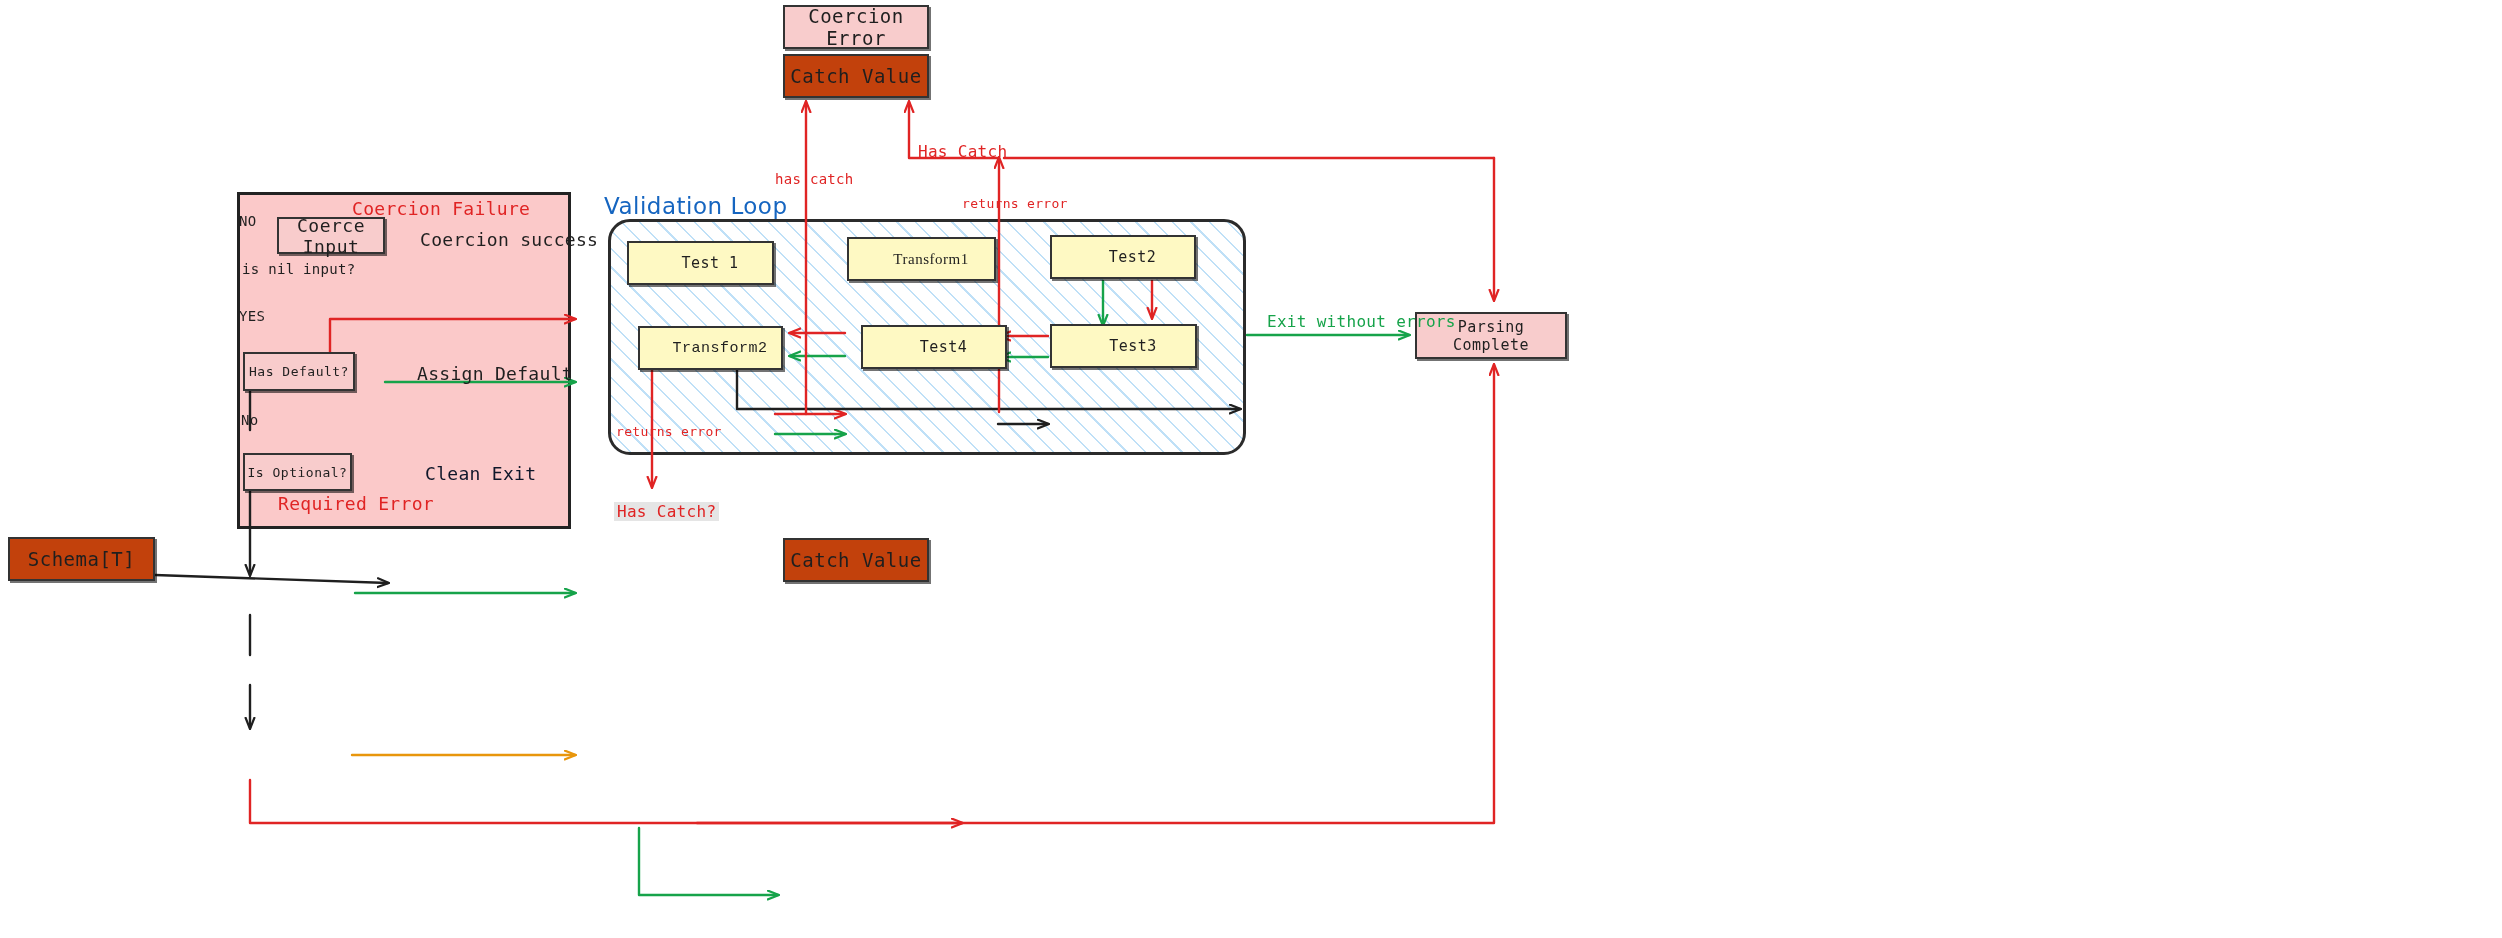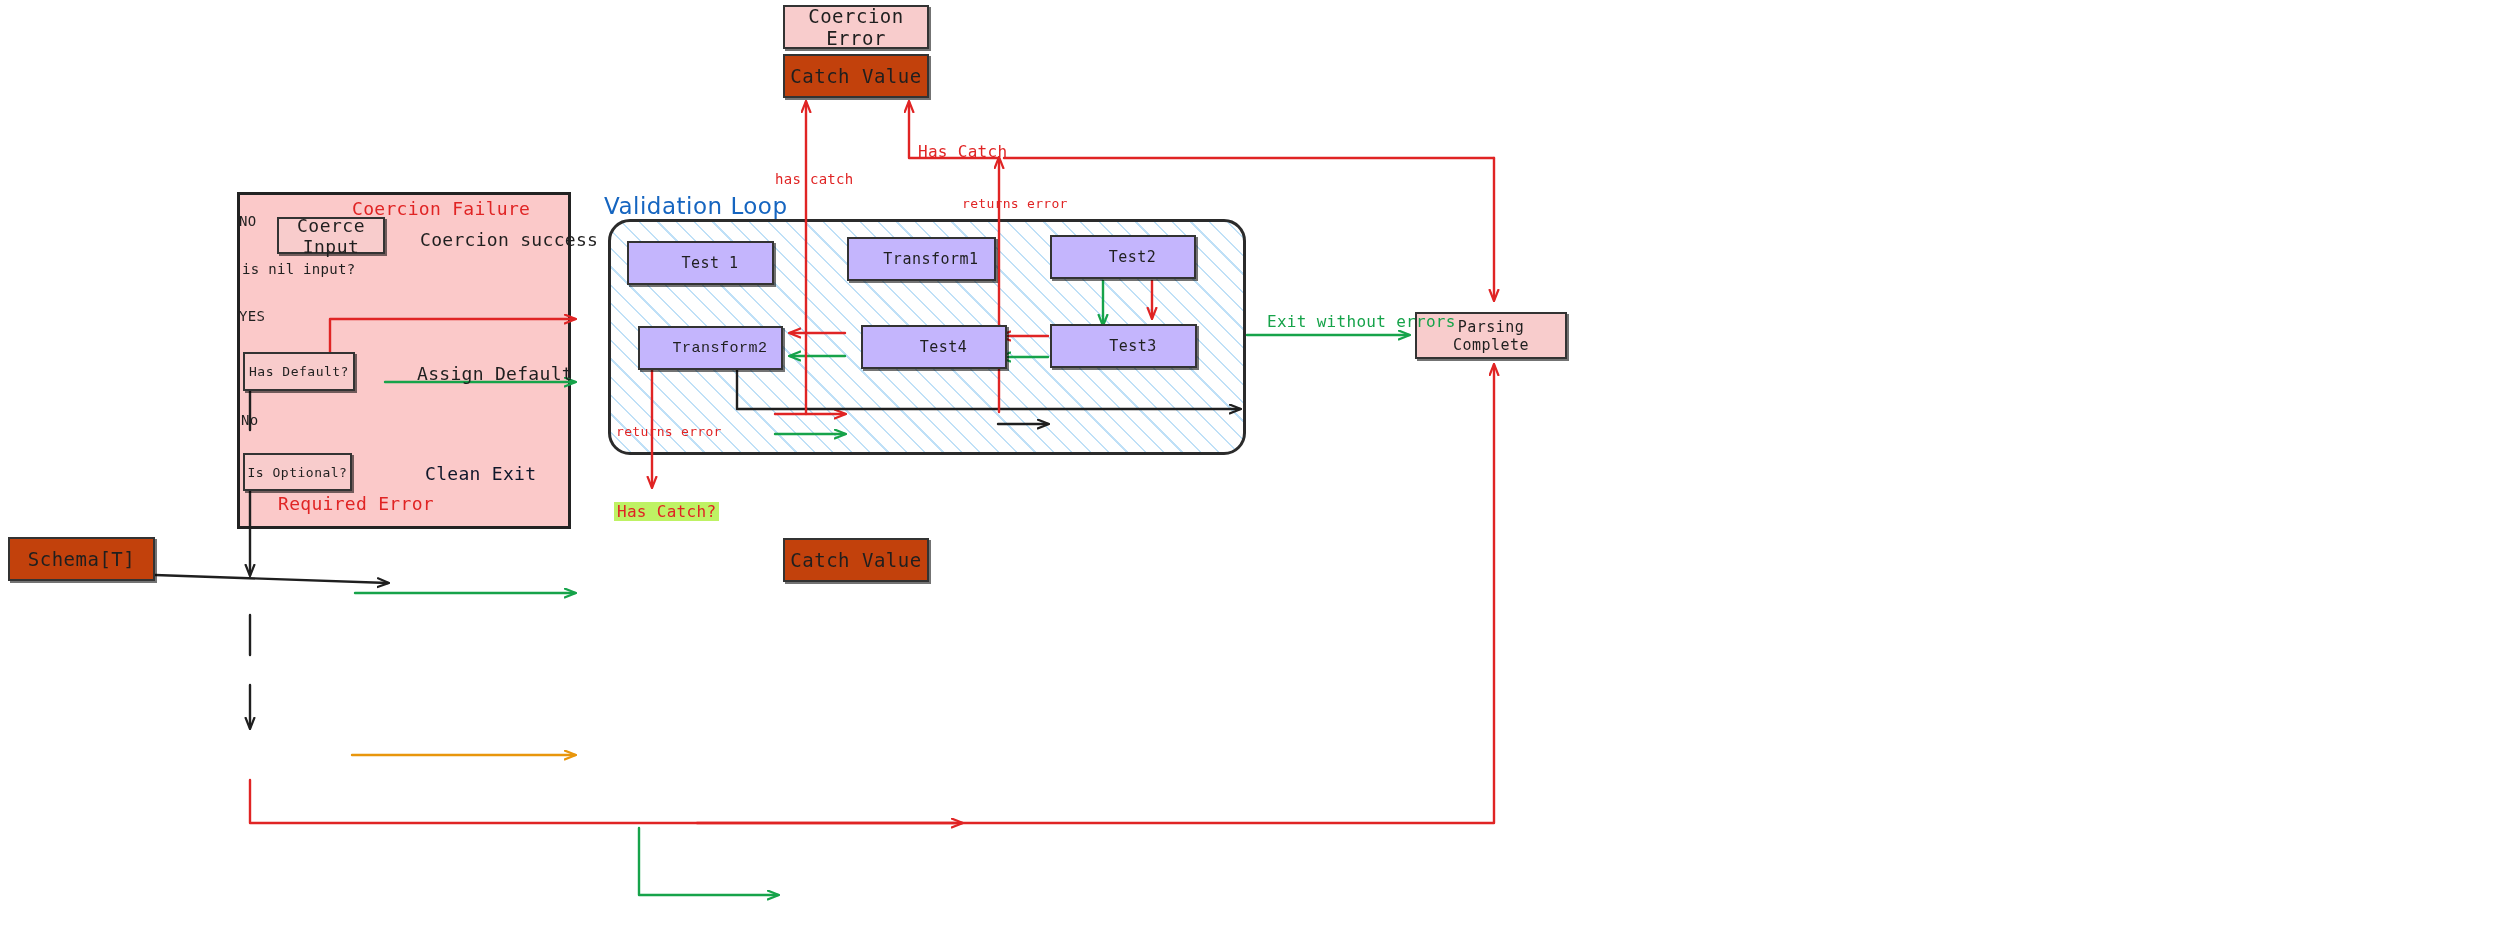--- a/index.html
+++ b/index.html
@@ -7,21 +7,21 @@
        font-family:"DejaVu Sans Mono","Liberation Mono",monospace;}
   #stage{position:absolute;left:0;top:0;width:2502px;height:938px;}
   svg.layer{position:absolute;left:0;top:0;width:2502px;height:938px;overflow:visible;}
 
   .node{position:absolute;box-sizing:border-box;border:2.5px solid #333333;
         display:flex;align-items:center;justify-content:center;text-align:center;
         font-size:19px;color:#1f1f1f;letter-spacing:.5px;
         box-shadow:2px 2px 0 rgba(0,0,0,.55);}
   .node.pink{background:#f8cccc;}
   .node.green{background:#c2410c;}
-  .node.blue{background:#c4b5fd;padding-left:19px;}
+  .node.blue{background:#fef9c3;padding-left:19px;}
 
   .group-pink{position:absolute;background:#fbc9c9;border:3px solid #222222;
               box-sizing:border-box;}
   .group-hatch{position:absolute;box-sizing:border-box;border:3.5px solid #2b2b2b;
                border-radius:22px;
                background-color:#ffffff;
                background-image:repeating-linear-gradient(45deg,
                   #bfe0f7 0px,#bfe0f7 1.6px,
                   rgba(255,255,255,0) 1.6px, rgba(255,255,255,0) 13px);}
   .group-title{position:absolute;color:#1565c0;font-size:23px;letter-spacing:.5px;
@@ -133,21 +133,21 @@
   <div class="node green" style="left:783px;top:54px;width:146px;height:44px;">Catch Value</div>
 
   <div class="node pink" style="left:277px;top:217px;width:108px;height:37px;font-size:18px;">Coerce Input</div>
 
   <div class="node pink" style="left:243px;top:352px;width:112px;height:39px;font-size:13px;">Has Default?</div>
 
   <div class="node pink" style="left:243px;top:453px;width:109px;height:38px;font-size:13px;">Is Optional?</div>
 
   <div class="node blue" style="left:627px;top:241px;width:147px;height:44px;font-size:15px;">Test 1</div>
 
-  <div class="node blue" style="left:847px;top:237px;width:149px;height:44px;font-size:15px;">Transform1</div>
+  <div class="node blue" style="left:847px;top:237px;width:149px;height:44px;font-size:15px;font-family:Liberation Serif, serif;">Transform1</div>
 
   <div class="node blue" style="left:1050px;top:235px;width:146px;height:44px;font-size:15px;">Test2</div>
 
   <div class="node blue" style="left:638px;top:326px;width:145px;height:44px;font-size:15px;font-family:Liberation Mono, monospace;">Transform2</div>
 
   <div class="node blue" style="left:849px;top:325px;width:146px;height:44px;font-size:15px;margin-left:12px;">Test4</div>
 
   <div class="node blue" style="left:1050px;top:324px;width:147px;height:44px;font-size:15px;">Test3</div>
 
   <div class="node pink" style="left:1415px;top:312px;width:152px;height:47px;font-size:15px;">Parsing Complete</div>
@@ -173,17 +173,17 @@
   <div class="lbl red small" style="left:775px;top:171px;">has catch</div>
 
   <div class="lbl red" style="left:918px;top:142px;font-size:16px;">Has Catch</div>
 
   <div class="lbl red tiny" style="left:962px;top:196px;">returns error</div>
 
   <div class="lbl red tiny" style="left:616px;top:424px;">returns error</div>
 
   <div class="lbl green" style="left:1267px;top:312px;font-size:16px;">Exit without errors</div>
 
-  <div class="lbl red" style="left:614px;top:502px;font-size:16px;background:#bef264;padding:0 3px;">Has Catch?</div>
+  <div class="lbl red" style="left:614px;top:502px;font-size:16px;background:#e5e5e5;padding:0 3px;">Has Catch?</div>
 
   <div class="node green" style="left:783px;top:538px;width:146px;height:44px;">Catch Value</div>
 
 </div>
 
 </body></html>

